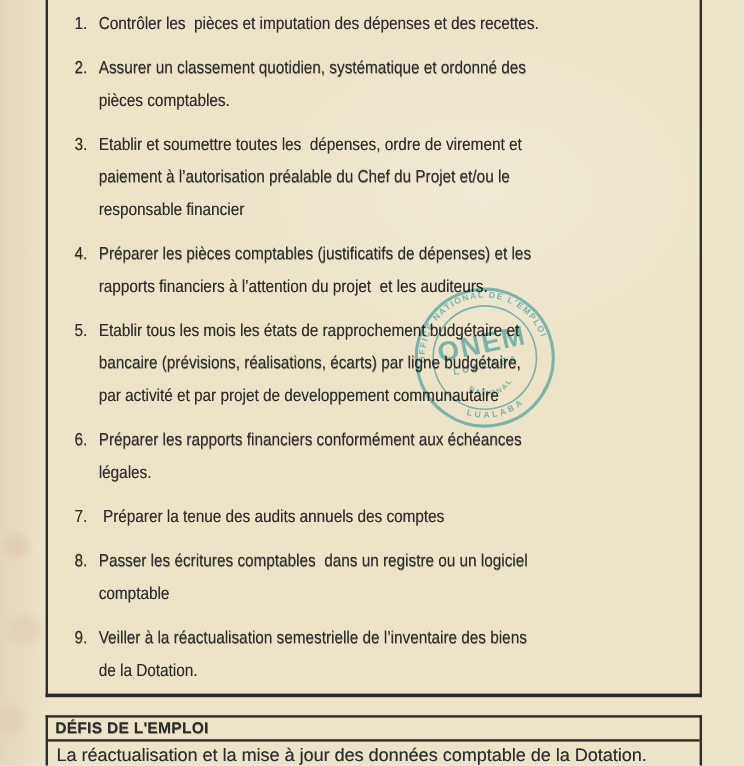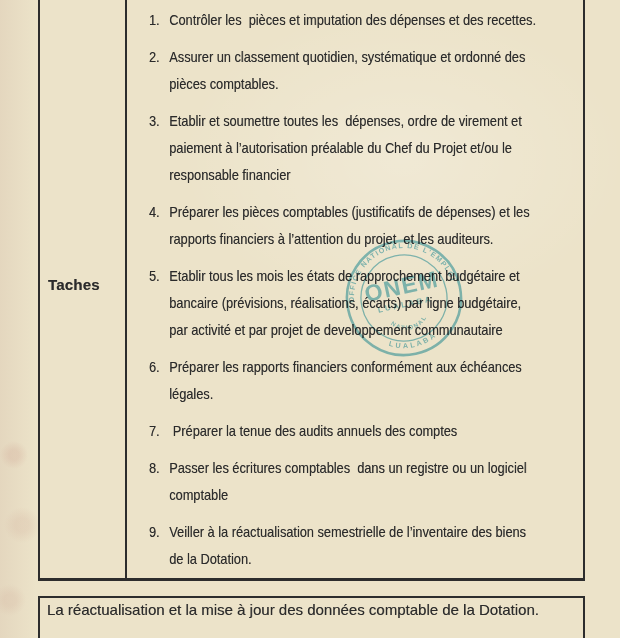--- a/index.html
+++ b/index.html
@@ -112,23 +112,20 @@
     padding: 3px 7px;
     text-shadow: 0.3px 0.3px 0.4px rgba(43,43,43,0.45);
   }
 </style>
 </head>
 <body>
 
 <div>
 
   <div class="main-table">
-    <div class="col-label">
-      <span class="row-label">Taches</span>
-    </div>
     <div class="col-content">
       <ol class="tasks">
         <li>
           <span class="num">1.</span>
           <span class="txt">Contrôler les  pièces et imputation des dépenses et des recettes.</span>
         </li>
         <li>
           <span class="num">2.</span>
           <span class="txt">Assurer un classement quotidien, systématique et ordonné des
 pièces comptables.</span>
@@ -188,16 +185,17 @@
       <textPath href="#arcBottom" startOffset="50%" text-anchor="middle">LUALABA</textPath>
     </text>
     <text x="68" y="64" text-anchor="middle" font-size="23" font-weight="bold" letter-spacing="1.5" fill="#3da4bd">ONEM</text>
     <text x="68" y="77" text-anchor="middle" font-size="8" font-weight="bold" letter-spacing="2.5" fill="#3da4bd">LUALABA</text>
     <text font-size="6" font-weight="bold" letter-spacing="1.5" fill="#3da4bd">
       <textPath href="#arcInner" startOffset="50%" text-anchor="middle">NATIONAL</textPath>
     </text>
   </svg>
 
   <div class="defis-box">
+    <div class="defis-header">DÉFIS DE L'EMPLOI</div>
     <div class="defis-value">La réactualisation et la mise à jour des données comptable de la Dotation.</div>
   </div>
 
 </div>
 
 </body></html>

